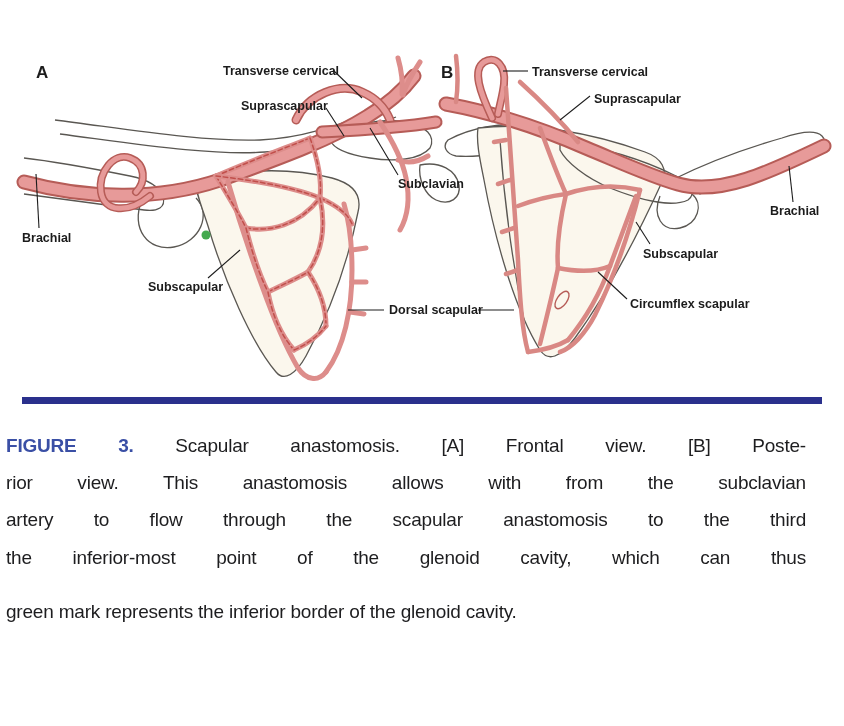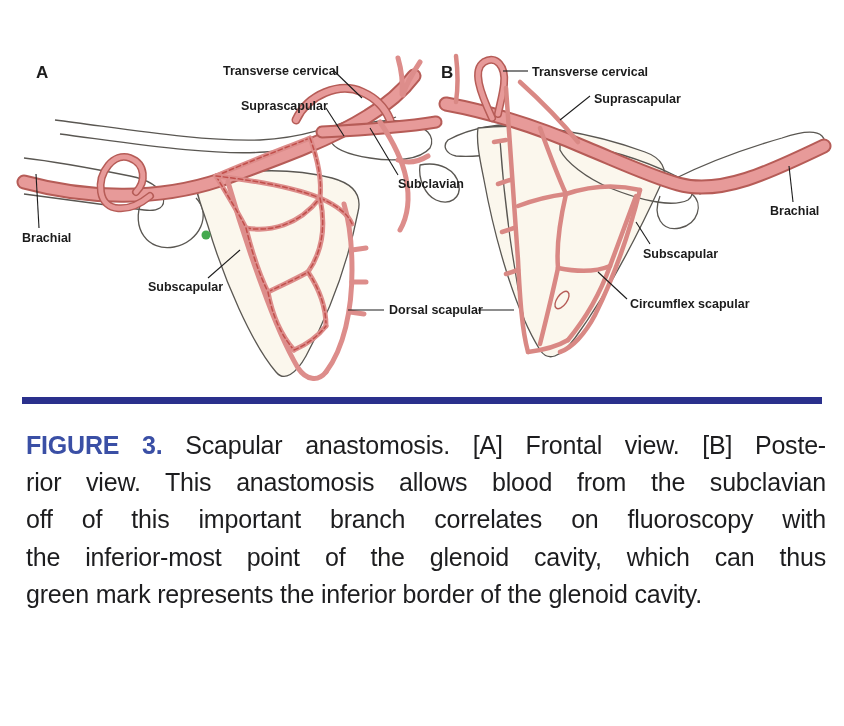--- a/index.html
+++ b/index.html
@@ -12,23 +12,23 @@
   svg text.panel-letter { font-size:17px; }
   .bone { fill:none; stroke:#5a5752; stroke-width:1.3; stroke-linejoin:round; }
   .bone-fill { fill:#fbf7ed; stroke:#5a5752; stroke-width:1.3; stroke-linejoin:round; }
   .leader { stroke:#1c1c1c; stroke-width:1.1; fill:none; }
   .art-edge { fill:none; stroke:#b65c57; stroke-linecap:round; }
   .art-core { fill:none; stroke:#e79a99; stroke-linecap:round; }
   .vessel { fill:none; stroke:#dd8d8b; stroke-width:5; stroke-linecap:round; }
   .vessel-b { fill:none; stroke:#d98884; stroke-width:4.5; stroke-linecap:round; }
   .dash { fill:none; stroke:#c14f4b; stroke-width:1.5; stroke-dasharray:4.5 3; stroke-linecap:round; }
   .rule { position:absolute; left:22px; top:397px; width:800px; height:7px; background:#2a308c; }
-  .caption { position:absolute; left:26px; top:427px; width:800px; font-size:25px; color:#1d1d1f; }
+  .caption { position:absolute; left:6px; top:427px; width:800px; font-size:19px; color:#1d1d1f; }
   .cap-line { white-space:nowrap; text-align:justify; text-align-last:justify; line-height:37.2px; letter-spacing:-0.2px; }
-  .cap-line.last { text-align-last:left; }
+  .cap-line.last { text-align-last:left;margin-top:17px; }
   .figlabel { color:#3a4fa5; font-weight:700; }
 </style>
 </head>
 <body>
 
 <div class="page">
 
   <svg class="figure" width="844" height="395" viewBox="0 0 844 395">
 
     <g>
@@ -177,19 +177,19 @@
       <text x="770" y="215">Brachial</text>
       <text x="643" y="258">Subscapular</text>
       <text x="630" y="308">Circumflex scapular</text>
     </g>
   </svg>
 
   <div class="rule"></div>
 
   <div class="caption">
     <div class="cap-line"><span class="figlabel">FIGURE 3.</span> <span>Scapular anastomosis. [A] Frontal view. [B] Poste-</span></div>
-    <div class="cap-line">rior view. This anastomosis allows blood from the subclavian</div>
-    <div class="cap-line">off of this important branch correlates on fluoroscopy with</div>
+    <div class="cap-line">rior view. This anastomosis allows with from the subclavian</div>
+    <div class="cap-line">artery to flow through the scapular anastomosis to the third</div>
     <div class="cap-line">the inferior-most point of the glenoid cavity, which can thus</div>
     <div class="cap-line last">green mark represents the inferior border of the glenoid cavity.</div>
   </div>
 
 </div>
 
 </body></html>

